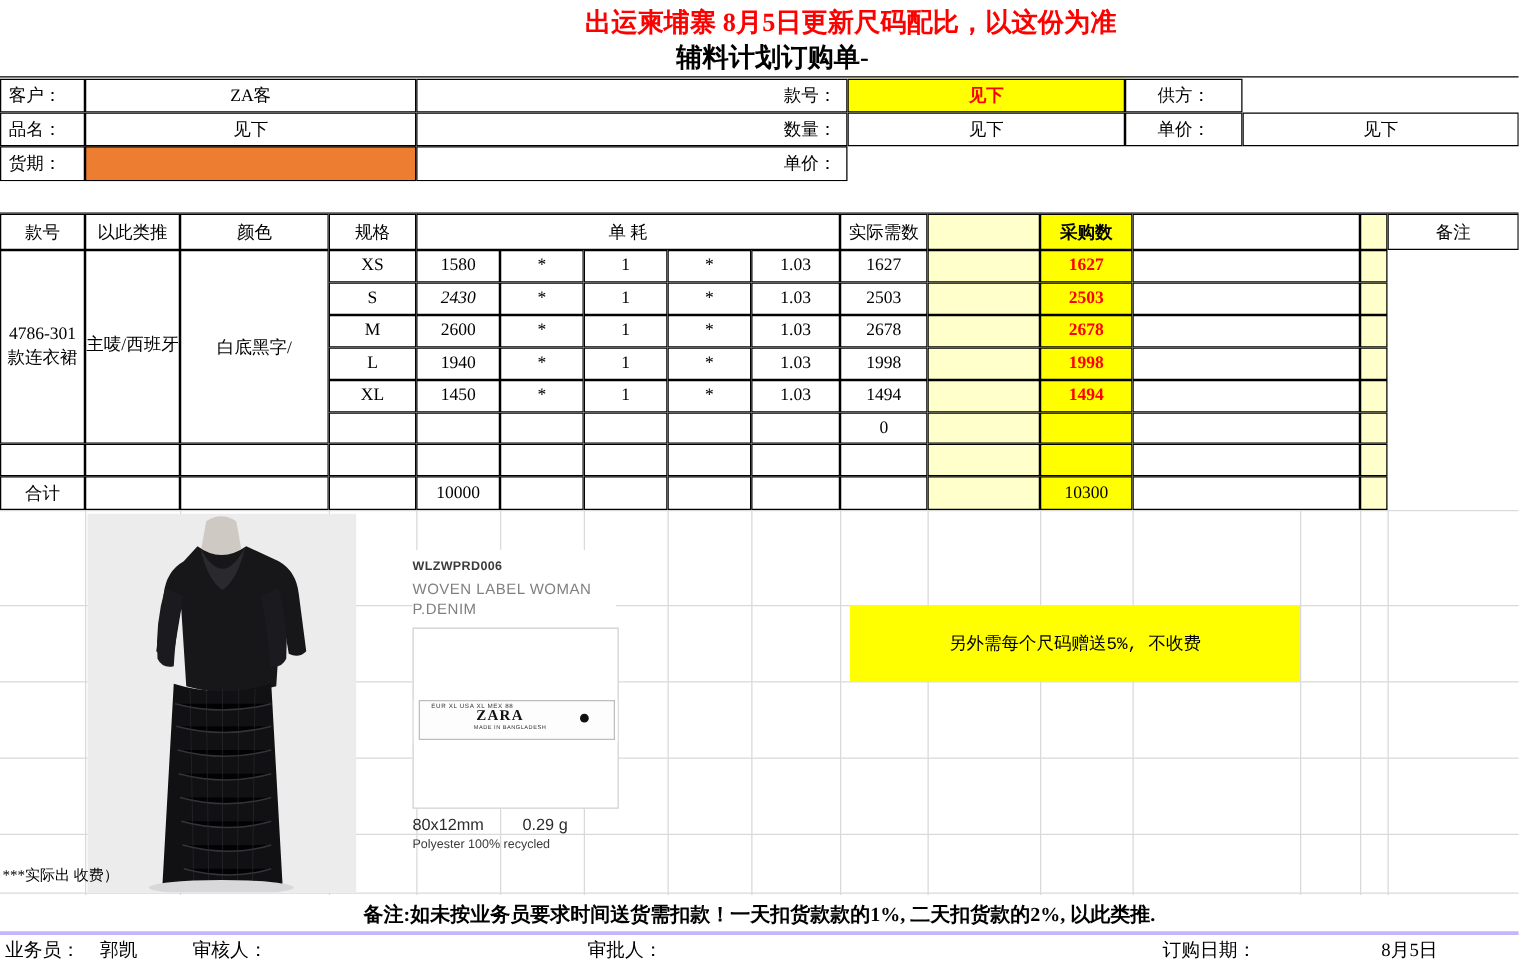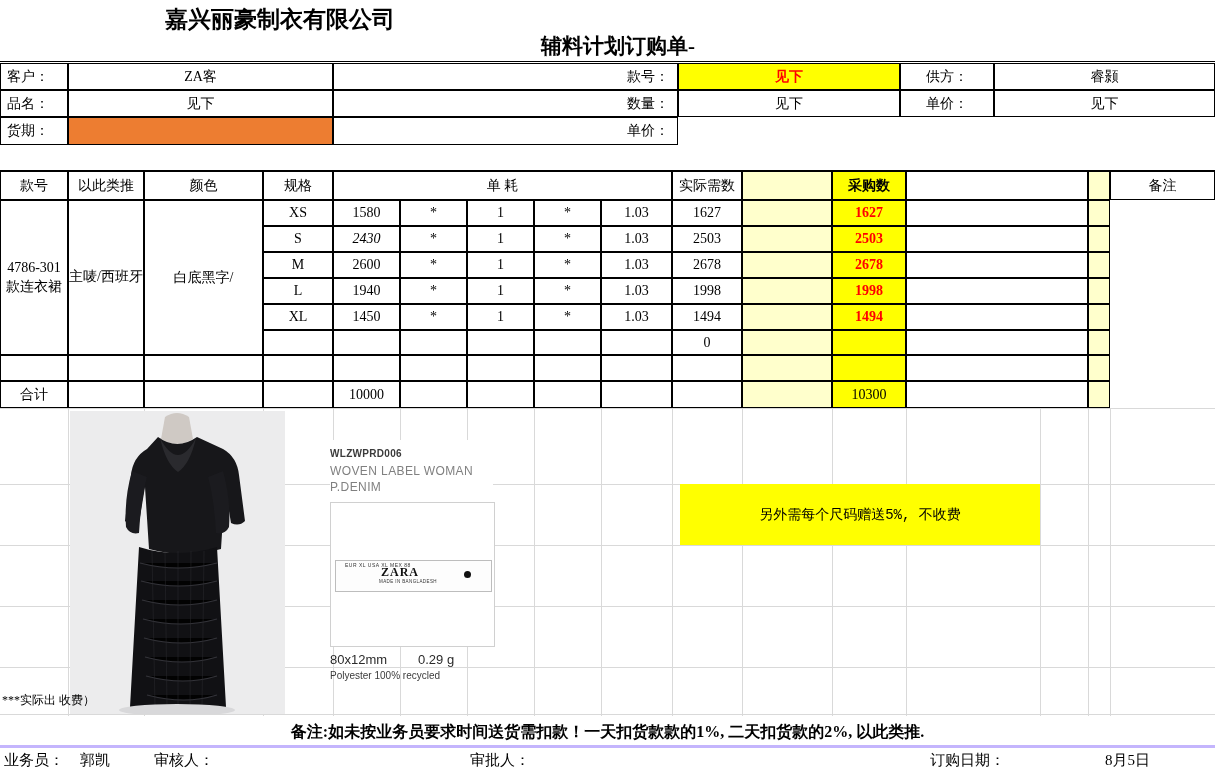--- a/index.html
+++ b/index.html
@@ -123,30 +123,29 @@
   }
   .f-item{position:absolute;top:0;height:24px;display:flex;align-items:center;
     font-size:15px;font-family:"Liberation Serif", serif;white-space:nowrap;}
 </style>
 </head>
 <body>
 
 <div class="sheet">
 
   <div class="hdr">
-    <div class="company">嘉兴丽豪制衣有限公司</div>
+    <div class="redtitle">出运柬埔寨   8月5日更新尺码配比，以这份为准</div>
     <div class="subtitle">辅料计划订购单-</div>
   </div>
 
   <div class="c left" style="left:0;top:63px;width:68px;height:27px;">客户：</div>
   <div class="c" style="left:68px;top:63px;width:265px;height:27px;">ZA客</div>
   <div class="c right" style="left:333px;top:63px;width:345px;height:27px;">款号：</div>
   <div class="c yellow red bold" style="left:678px;top:63px;width:222px;height:27px;">见下</div>
   <div class="c" style="left:900px;top:63px;width:94px;height:27px;">供方：</div>
-  <div class="c" style="left:994px;top:63px;width:221px;height:27px;">睿颢</div>
 
   <div class="c left" style="left:0;top:90px;width:68px;height:27px;">品名：</div>
   <div class="c" style="left:68px;top:90px;width:265px;height:27px;">见下</div>
   <div class="c right" style="left:333px;top:90px;width:345px;height:27px;">数量：</div>
   <div class="c" style="left:678px;top:90px;width:222px;height:27px;">见下</div>
   <div class="c" style="left:900px;top:90px;width:94px;height:27px;">单价：</div>
   <div class="c" style="left:994px;top:90px;width:221px;height:27px;">见下</div>
 
   <div class="c left" style="left:0;top:117px;width:68px;height:28px;">货期：</div>
   <div class="c orange" style="left:68px;top:117px;width:265px;height:28px;"></div>

